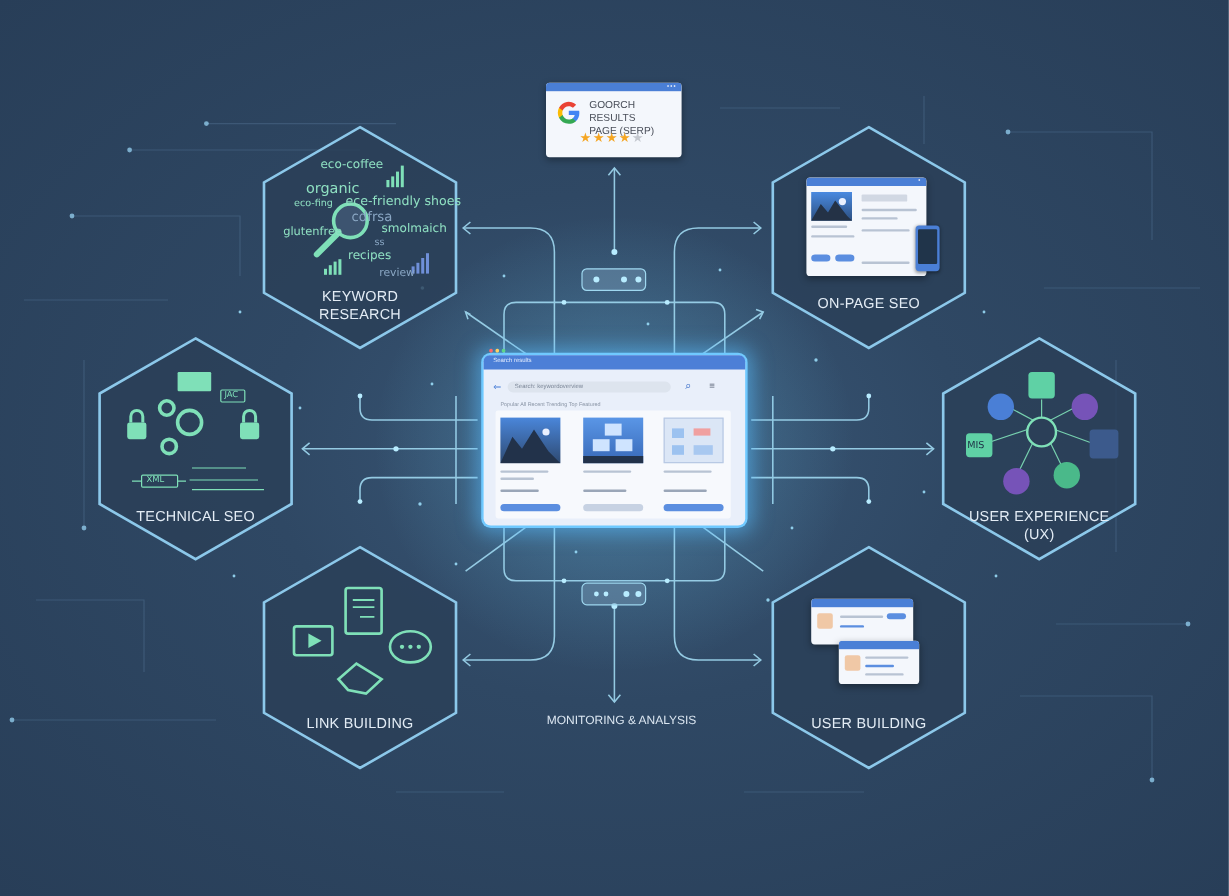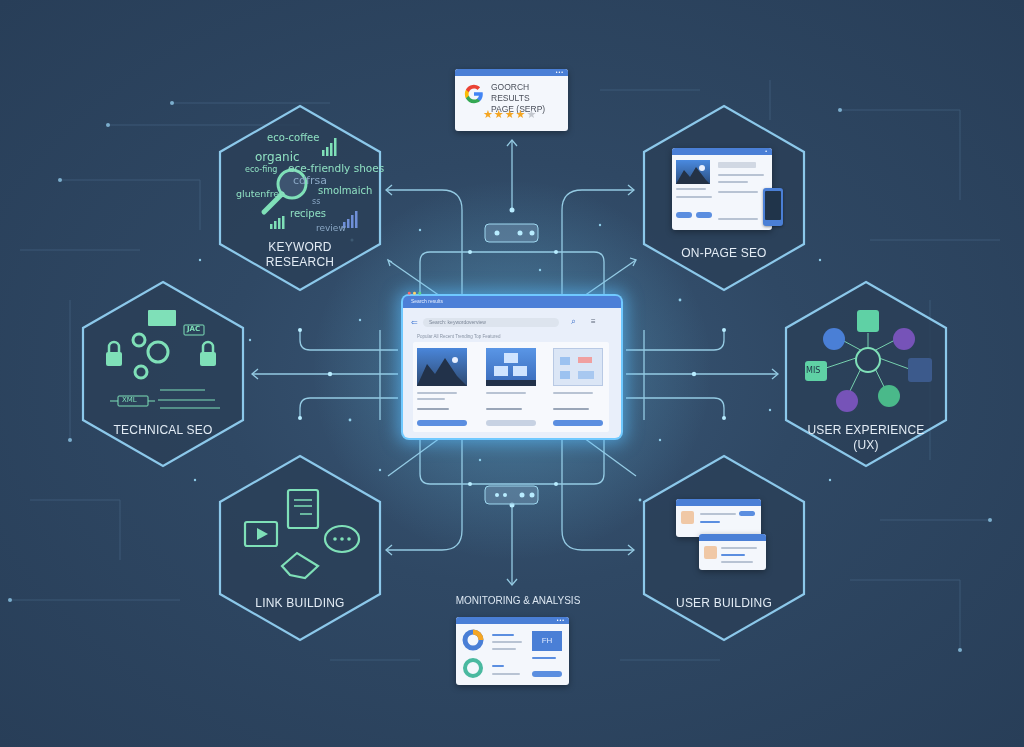--- a/index.html
+++ b/index.html
@@ -256,21 +256,21 @@
   <div class="kw dim" style="left:293px;top:150px;font-size:11px;">cdfrsa</div>
   <div class="kw" style="left:288px;top:162px;font-size:10.5px;">ece-friendly shoes</div>
   <div class="kw" style="left:245px;top:165px;font-size:8px;">eco-fing</div>
   <div class="kw dim" style="left:312px;top:173px;font-size:8px;">ss</div>
   <div class="kw" style="left:318px;top:185px;font-size:10px;">smolmaich</div>
   <div class="kw" style="left:236px;top:188px;font-size:9.5px;">glutenfree</div>
   <div class="kw" style="left:290px;top:208px;font-size:10px;">recipes</div>
   <div class="kw dim" style="left:316px;top:199px;font-size:9px;">review</div>
 </div>
 
-<div class="kw" style="left:187px;top:325px;font-size:7px;color:#7fe0b8;font-weight:bold;">JAC</div>
+<div class="kw" style="left:187px;top:325px;font-size:7px;color:#7fe0b8;">JAC</div>
 <div class="kw" style="left:122px;top:396px;font-size:7px;color:#7fe0b8;">XML</div>
 <div class="kw" style="left:806px;top:366px;font-size:8px;color:#1e3247;">MIS</div>
 
 <div class="hex-label" style="left:240px;top:240px;width:120px;">
   <div>KEYWORD</div>
   <div>RESEARCH</div>
 </div>
 <div class="hex-label" style="left:664px;top:246px;width:120px;">
   <div>ON-PAGE SEO</div>
 </div>
@@ -340,40 +340,20 @@
   <div class="serp-title">
     <div>GOORCH RESULTS</div>
     <div>PAGE (SERP)</div>
   </div>
   <div class="stars">
     <span>★★★★</span><span class="off">★</span>
   </div>
 </div>
 
 <div class="mon-label">MONITORING &amp; ANALYSIS</div>
-<div class="card" style="left:456px;top:617px;width:113px;height:68px;">
-  <div class="bar">
-        <span class="dots">•••</span>
-      </div>
-  <svg style="position:absolute;left:6px;top:12px;" width="22" height="22">
-    <circle cx="11" cy="11" r="8" fill="none" stroke="#4a7fd6" stroke-width="5"></circle>
-    <path d="M11 3 A8 8 0 0 1 19 11" fill="none" stroke="#f5a623" stroke-width="5"></path>
-  </svg>
-  <svg style="position:absolute;left:6px;top:40px;" width="22" height="22">
-    <circle cx="11" cy="11" r="8" fill="none" stroke="#4ab9a0" stroke-width="4"></circle>
-  </svg>
-  <div class="line" style="left:36px;top:17px;width:22px;background:#5b8ee0;"></div>
-  <div class="line" style="left:36px;top:24px;width:30px;"></div>
-  <div class="line" style="left:36px;top:31px;width:24px;"></div>
-  <div class="line" style="left:36px;top:48px;width:12px;background:#5b8ee0;"></div>
-  <div class="line" style="left:36px;top:56px;width:28px;"></div>
-  <div style="position:absolute;left:76px;top:14px;width:30px;height:20px;background:#4a7fd6;color:#dfe9ff;font-size:8px;text-align:center;line-height:20px;">FH</div>
-  <div class="line" style="left:76px;top:40px;width:24px;background:#5b8ee0;"></div>
-  <div class="btn" style="left:76px;top:54px;width:30px;"></div>
-</div>
 
 <div class="browser">
   <div class="top">
     <span class="tl"><span class="r">●</span><span class="y">●</span><span class="g">●</span></span>
     <span class="tabtxt">Search results</span>
   </div>
   <div style="position:absolute;left:8px;top:22px;font-size:8px;color:#4a7fd6;">⇐</div>
   <div class="addr">Search: keywordoverview</div>
   <div style="position:absolute;left:168px;top:20px;font-size:9px;color:#3c6fc9;">⌕</div>
   <div style="position:absolute;left:188px;top:21px;font-size:8px;color:#5a6475;">≡</div>

